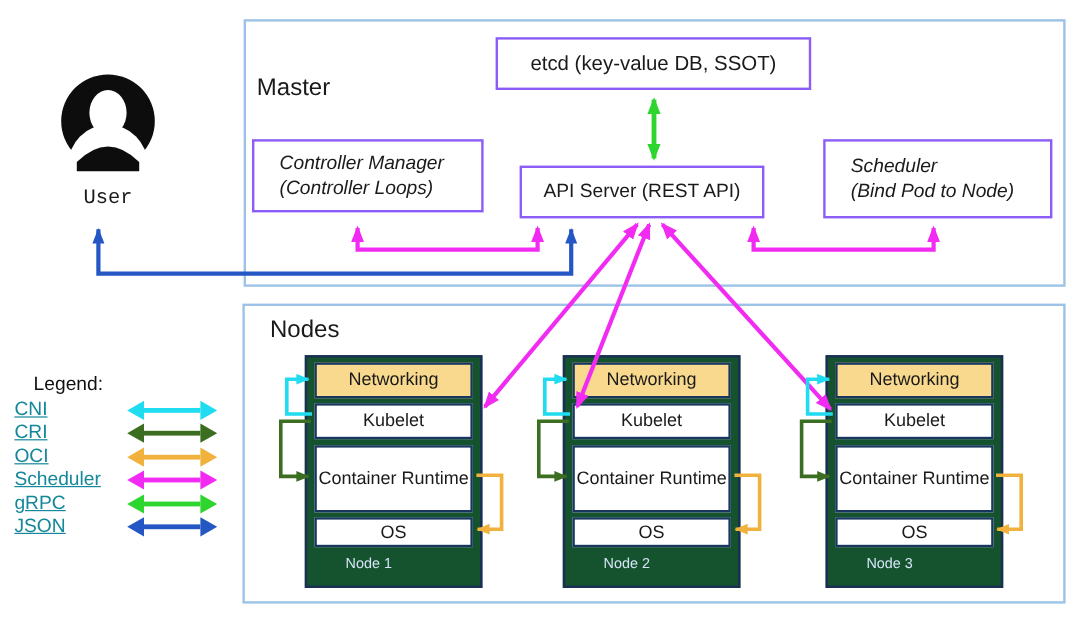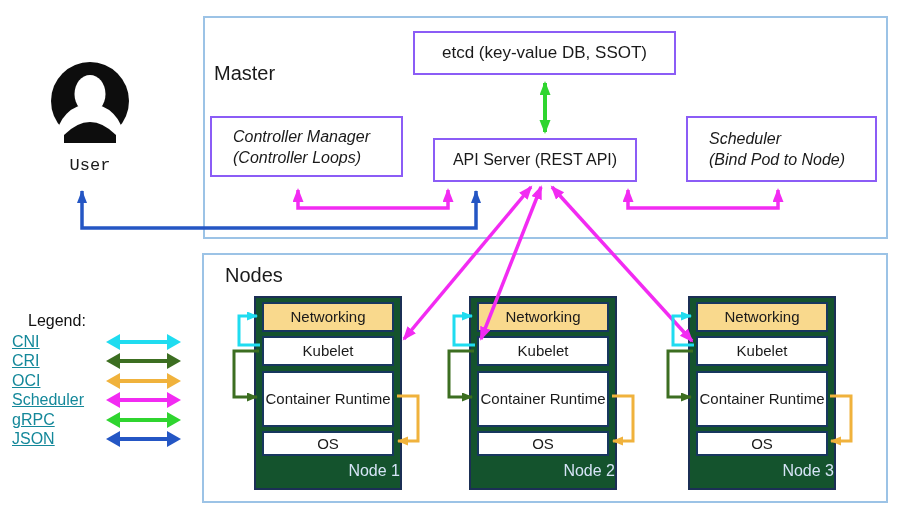--- a/index.html
+++ b/index.html
@@ -8,21 +8,21 @@
   .container-box{position:absolute;border:2px solid #9cc3e6;background:#fff;box-sizing:border-box;}
   .section-title{position:absolute;font-size:20px;color:#1a1a1a;}
   .orange-box{position:absolute;border:2px solid #8b5cf6;background:#fff;box-sizing:border-box;
               font-size:16px;color:#1a1a1a;}
   .centered{display:flex;align-items:center;justify-content:center;text-align:center;}
   .leftpad{display:flex;flex-direction:column;justify-content:center;padding-left:21px;line-height:21px;font-style:italic;}
   .node{position:absolute;width:148px;height:194px;background:#14532d;border:2px solid #1b2f55;box-sizing:border-box;}
   .layer{position:absolute;left:6px;width:132px;background:#fff;border:2px solid #17375e;box-sizing:border-box;
          display:flex;align-items:center;justify-content:center;text-align:center;font-size:15px;line-height:18px;}
   .layer.networking{background:#f9d98d;}
-  .node-name{position:absolute;left:0;top:164px;width:100%;text-align:right;font-size:16px;color:#d6e4f7;}
+  .node-name{position:absolute;left:0;top:164px;width:100%;text-align:left;font-size:12px;color:#d6e4f7;padding-left:32px;}
   #legend{position:absolute;left:12px;top:312px;}
   #legend .legend-title{font-size:16px;margin-bottom:2px;color:#111;margin-left:16px;}
   .legend-row{display:flex;align-items:center;height:19.5px;gap:20px;}
   .legend-label{width:74px;font-size:16px;color:#14889a;text-decoration:underline;}
   .arrow-demo{display:flex;align-items:center;}
   .tri-l{width:0;height:0;border-top:8px solid transparent;border-bottom:8px solid transparent;border-right:14px solid #000;}
   .tri-r{width:0;height:0;border-top:8px solid transparent;border-bottom:8px solid transparent;border-left:14px solid #000;}
   .bar{width:47px;height:4px;background:#000;}
   #wires{position:absolute;left:0;top:0;z-index:5;pointer-events:none;}
   #user-icon{position:absolute;left:50px;top:61px;}

